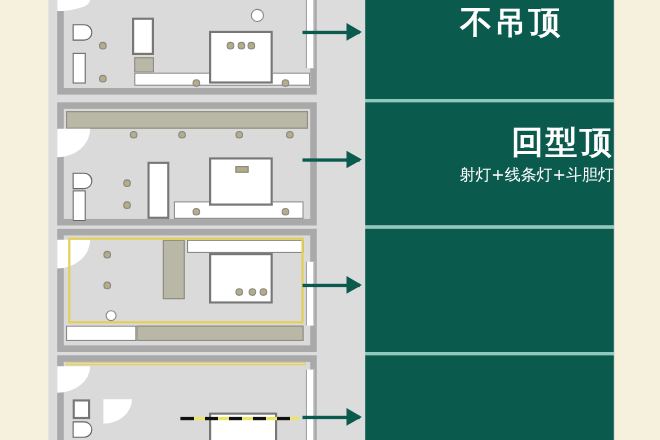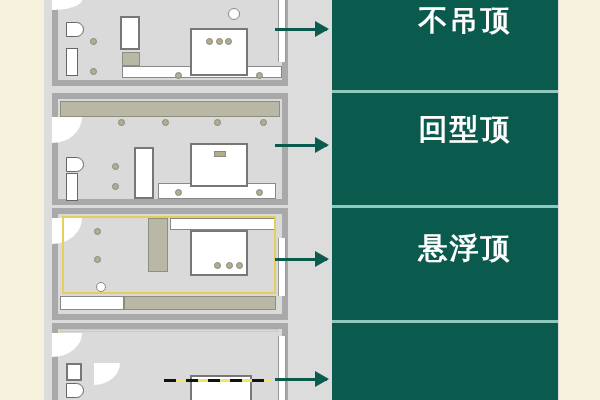--- a/index.html
+++ b/index.html
@@ -65,22 +65,23 @@
   <div class="spot" style="left:60px;top:20px;"></div>
   <div class="spot" style="left:104px;top:20px;"></div>
   <div class="spot" style="left:156px;top:20px;"></div>
   <div class="spot" style="left:202px;top:20px;"></div>
   <div class="spot" style="left:54px;top:64px;"></div>
   <div class="spot" style="left:54px;top:84px;"></div>
   <div class="spot" style="left:117px;top:90px;"></div>
   <div class="spot" style="left:198px;top:90px;"></div>
 </div>
 <div class="arrow" style="top:144px;"></div>
-<div class="panel" style="top:93px;height:112px;padding-top:22px;">
+<div class="panel" style="top:93px;height:112px;padding-top:22px;text-align:right;">
   <div class="title">回型顶</div>
+  <div class="sub">射灯+线条灯+斗胆灯</div>
 </div>
 <div class="sep" style="top:205px;"></div>
 
 <div class="plan" style="top:208px;height:112px;">
   <div class="door" style="left:-6px;top:4px;width:30px;height:26px;"></div>
   <div class="cab" style="left:90px;top:4px;width:20px;height:54px;"></div>
   <div class="nightstand" style="left:112px;top:4px;width:106px;height:12px;"></div>
   <div class="bed" style="left:132px;top:16px;width:58px;height:46px;"></div>
   <div class="nightstand" style="left:2px;top:82px;width:64px;height:14px;"></div>
   <div class="cab" style="left:66px;top:82px;width:152px;height:14px;"></div>
@@ -88,21 +89,20 @@
   <div class="spot" style="left:36px;top:14px;"></div>
   <div class="spot" style="left:36px;top:42px;"></div>
   <div class="spot" style="left:156px;top:48px;"></div>
   <div class="spot" style="left:168px;top:48px;"></div>
   <div class="spot" style="left:178px;top:48px;"></div>
   <div class="spot" style="left:38px;top:68px;width:8px;height:8px;background:#fff;"></div>
 </div>
 <div class="win" style="top:238px;height:58px;"></div>
 <div class="arrow" style="top:258px;"></div>
 <div class="panel" style="top:208px;height:112px;padding-top:26px;">
-  <div class="title">悬浮顶</div>
 </div>
 <div class="sep" style="top:320px;"></div>
 
 <div class="plan" style="top:323px;height:90px;">
   <div class="strip-yellow" style="left:2px;top:0;width:218px;height:3px;border-width:1px;"></div>
   <div class="door" style="left:-6px;top:4px;width:30px;height:24px;"></div>
   <div class="tub" style="left:8px;top:34px;width:16px;height:18px;"></div>
   <div class="wc" style="left:8px;top:54px;"></div>
   <div class="door" style="left:36px;top:34px;width:26px;height:22px;"></div>
   <div class="bed" style="left:132px;top:46px;width:62px;height:40px;"></div>

